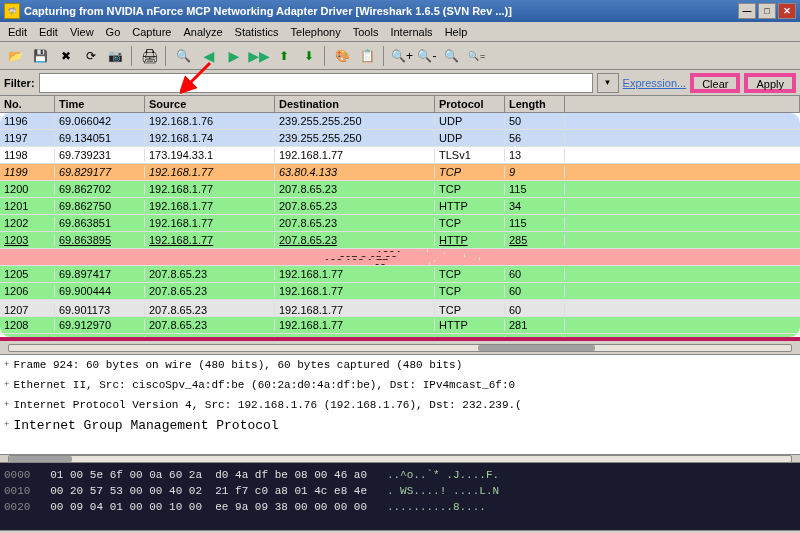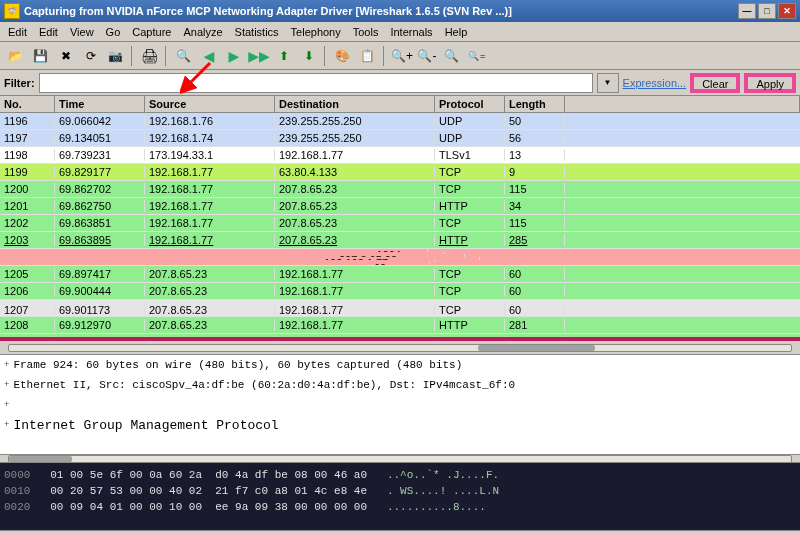--- a/index.html
+++ b/index.html
@@ -98,21 +98,21 @@
       position: sticky; top: 0;
       display: flex;
       border-bottom: 1px solid #888;
     }
     .ph-cell {
       padding: 2px 4px; font-size: 11px; font-weight: bold;
       border-right: 1px solid #888;
       cursor: pointer; user-select: none;
       white-space: nowrap; overflow: hidden;
     }
-    .packet-rows { overflow-y: auto; height: 224px; }
+    .packet-rows { overflow-y: auto; height: 224px; border-radius: 10px; }
     .packet-row {
       display: flex; align-items: center;
       height: 17px; border-bottom: 1px solid #e0e0e0;
       font-size: 11px; cursor: pointer;
     }
     .pr-cell {
       padding: 0 4px; white-space: nowrap; overflow: hidden;
       border-right: 1px solid #ddd;
     }
 
@@ -278,21 +278,21 @@
   </div>
       <div class="packet-row" style="background: rgb(255, 255, 255);">
     <div class="pr-cell col-no">1198</div>
     <div class="pr-cell col-time">69.739231</div>
     <div class="pr-cell col-src">173.194.33.1</div>
     <div class="pr-cell col-dst">192.168.1.77</div>
     <div class="pr-cell col-proto">TLSv1</div>
     <div class="pr-cell col-len">13</div>
     <div class="pr-cell col-rest"></div>
   </div>
-      <div class="packet-row" style="background: #bef264;">
+      <div class="packet-row" style="background: #fdba74; font-style: italic;">
     <div class="pr-cell col-no">1199</div>
     <div class="pr-cell col-time">69.829177</div>
     <div class="pr-cell col-src">192.168.1.77</div>
     <div class="pr-cell col-dst">63.80.4.133</div>
     <div class="pr-cell col-proto">TCP</div>
     <div class="pr-cell col-len">9</div>
     <div class="pr-cell col-rest"></div>
   </div>
       <div class="packet-row" style="background: rgb(144, 238, 144);">
     <div class="pr-cell col-no">1200</div>
@@ -397,20 +397,21 @@
     <div class="detail-row">
     <span class="expand-icon">+</span>
     <span style="font-family: 'Courier New', monospace; font-size:11px;">Frame 924: 60 bytes on wire (480 bits), 60 bytes captured (480 bits)</span>
   </div>
     <div class="detail-row">
     <span class="expand-icon">+</span>
     <span style="font-family: 'Courier New', monospace; font-size:11px;">Ethernet II, Src: ciscoSpv_4a:df:be (60:2a:d0:4a:df:be), Dst: IPv4mcast_6f:0</span>
   </div>
     <div class="detail-row">
     <span class="expand-icon">+</span>
+    <span style="font-family: 'Courier New', monospace; font-size:11px;">Internet Protocol Version 4, Src: 192.168.1.76 (192.168.1.76), Dst: 232.239.(</span>
   </div>
     <div class="detail-row">
     <span class="expand-icon">+</span>
     <span style="font-family: 'Courier New', monospace; font-size:13px;">Internet Group Management Protocol</span>
   </div>
   </div>
 
 <div class="hex-scroll">
   <div class="scroll-track">
     <div class="scroll-thumb" style="left:0; width:8%;"></div>

